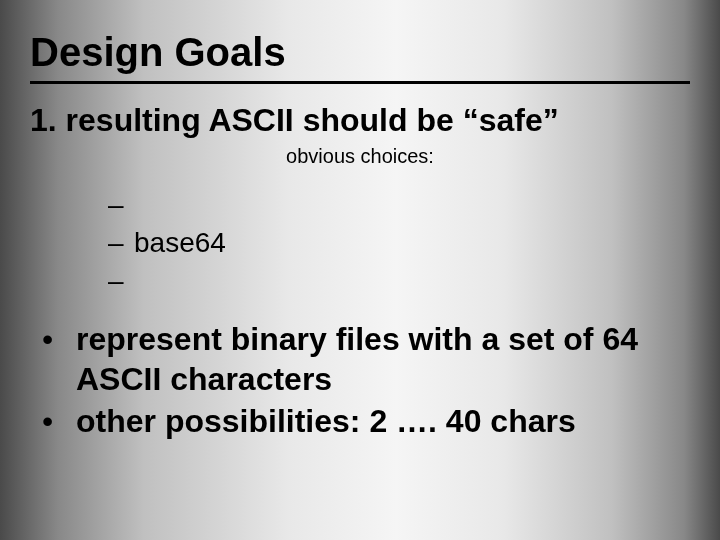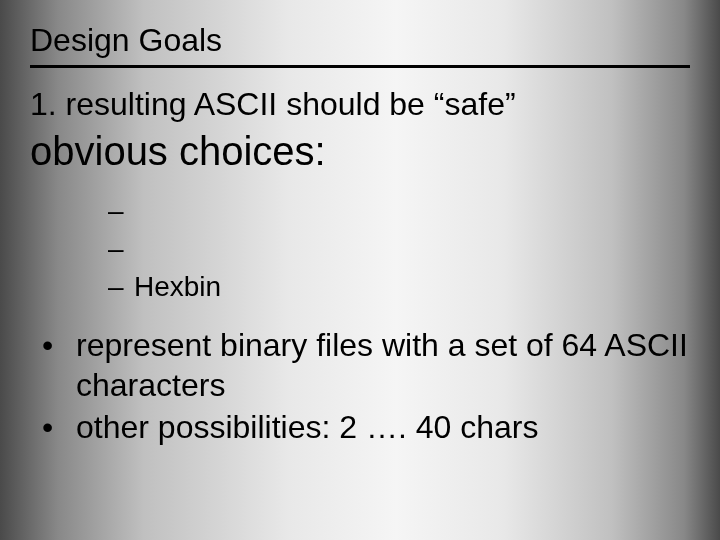--- a/index.html
+++ b/index.html
@@ -15,38 +15,40 @@
     color: #000;
     position: relative;
   }
   .slide {
     padding: 18px 30px 0 30px;
     box-sizing: border-box;
     width: 100%;
     height: 100%;
   }
   .title {
-    font-size: 32px;
-    font-weight: normal;
-    margin: 4px 0 4px 0;
+    font-size: 40px;
+    font-weight: bold;
+    margin: 12px 0 4px 0;
     padding-bottom: 2px;
   }
   .rule {
     border: none;
     border-top: 3px solid #000;
     margin: 0 0 18px 0;
     width: 100%;
   }
   .line1 {
     font-size: 32px;
     margin: 0 0 6px 0;
+    font-weight: bold;
   }
   .line2 {
-    font-size: 40px;
+    font-size: 20px;
     margin: 0 0 18px 0;
+    text-align: center;
   }
   .sublist {
     margin: 0 0 20px 78px;
   }
   .subitem {
     font-size: 28px;
     line-height: 1.35;
     display: flex;
   }
   .subitem .dash {
@@ -63,43 +65,44 @@
     margin-bottom: 2px;
   }
   .bulletitem .dot {
     display: inline-block;
     width: 34px;
     text-align: left;
     padding-left: 4px;
   }
   .bulletitem .txt {
     flex: 1;
+    font-weight: bold;
   }
 </style>
 </head>
 <body>
 
 <div class="slide">
 
   <h1 class="title">Design Goals</h1>
   <hr class="rule">
 
   <p class="line1">1.  resulting ASCII should be “safe”</p>
   <p class="line2">obvious choices:</p>
 
   <div class="sublist">
     <div class="subitem">
       <span class="dash">–</span>
     </div>
     <div class="subitem">
       <span class="dash">–</span>
+      <span>base64</span>
     </div>
     <div class="subitem">
       <span class="dash">–</span>
-      <span>Hexbin</span>
     </div>
   </div>
 
   <div class="bulletlist">
     <div class="bulletitem">
       <span class="dot">•</span>
       <span class="txt">represent binary files with a set of 64 ASCII characters</span>
     </div>
     <div class="bulletitem">
       <span class="dot">•</span>

